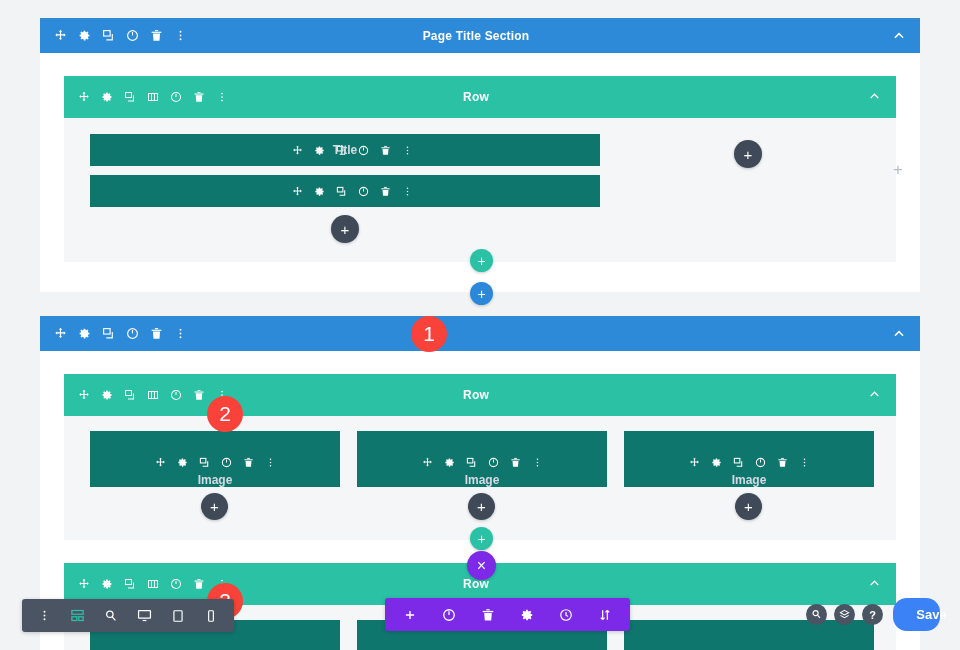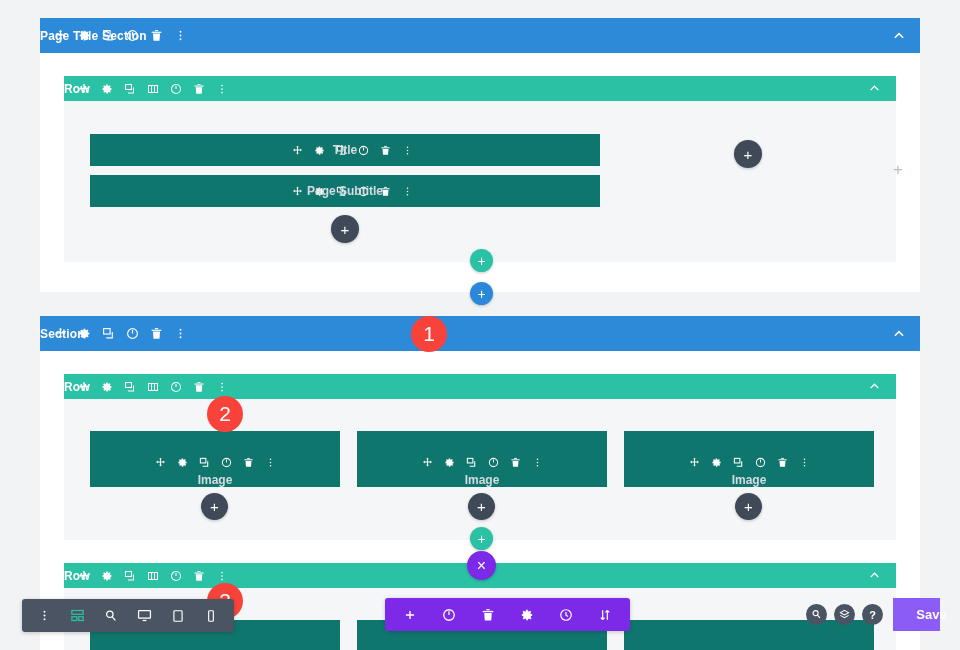--- a/index.html
+++ b/index.html
@@ -28,33 +28,34 @@
   }
   .bar .icons {
     display: flex;
     align-items: center;
     gap: 11px;
     padding-left: 14px;
   }
   .bar .bar-title {
     position: absolute;
     left: 0; right: 8px;
+    text-align: center;
     pointer-events: none;
     letter-spacing: .2px;
   }
   .chev {
     position: absolute;
     right: 14px;
     top: 50%;
     transform: translateY(-50%);
     width: 14px; height: 14px;
   }
 
   .section-bar { background: #2d8ad8; height: 35px; }
-  .row-bar     { background: #2ac1a4; height: 25px; }
+  .row-bar     { background: #2ac1a4; height: 42px; }
 
   
   .section-body { position: absolute; background: #ffffff; }
   .row-body     { position: absolute; background: #f4f6f8; }
 
   
   .module {
     position: absolute;
     background: #0f766e;
     display: flex;
@@ -151,24 +152,24 @@
   .rc {
     width: 21px; height: 21px;
     border-radius: 50%;
     background: #4a5463;
     color: #fff;
     display: flex; align-items: center; justify-content: center;
     font-size: 11px; font-weight: bold;
   }
   .save-btn {
     position: absolute;
-    background: #8b5cf6;
+    background: #3b82f6;
     color: #fff;
     border: none;
-    border-radius: 0;
+    border-radius: 14px;
     font-family: "Liberation Sans", sans-serif;
     font-size: 13px;
     font-weight: bold;
     display: flex; align-items: center; justify-content: center;
     z-index: 60;
     cursor: pointer;
     padding-left: 36px;
   }
   svg { display: block; }
 </style>
@@ -359,21 +360,20 @@
           </svg>
         </span>
       <span>
           <svg width="11" height="11" viewBox="0 0 24 24" fill="#fff">
             <circle cx="12" cy="5" r="1.7"></circle>
             <circle cx="12" cy="12" r="1.7"></circle>
             <circle cx="12" cy="19" r="1.7"></circle>
           </svg>
         </span>
     </div>
-    <div class="m-title">Page Subtitle</div>
   </div>
 
   <div class="circ dark" style="left:331px; top:215px; width:28px; height:28px; font-size:15px;">
     <span>+</span>
   </div>
 
   <div class="circ dark" style="left:734px; top:140px; width:28px; height:28px; font-size:15px;">
     <span>+</span>
   </div>
 
@@ -421,21 +421,20 @@
           </svg>
         </span>
       <span>
           <svg width="13" height="13" viewBox="0 0 24 24" fill="#fff">
             <circle cx="12" cy="5" r="1.7"></circle>
             <circle cx="12" cy="12" r="1.7"></circle>
             <circle cx="12" cy="19" r="1.7"></circle>
           </svg>
         </span>
     </div>
-    <div class="bar-title">Section</div>
     <span class="chev">
         <svg width="14" height="14" viewBox="0 0 24 24" fill="none" stroke="#fff" stroke-width="2.6">
           <path d="M5 15l7-7 7 7"></path>
         </svg>
       </span>
   </div>
 
   <div class="row-body" style="left:64px; top:374px; width:832px; height:166px;"></div>
 
   <div class="bar row-bar" style="left:64px; top:374px; width:832px;">

